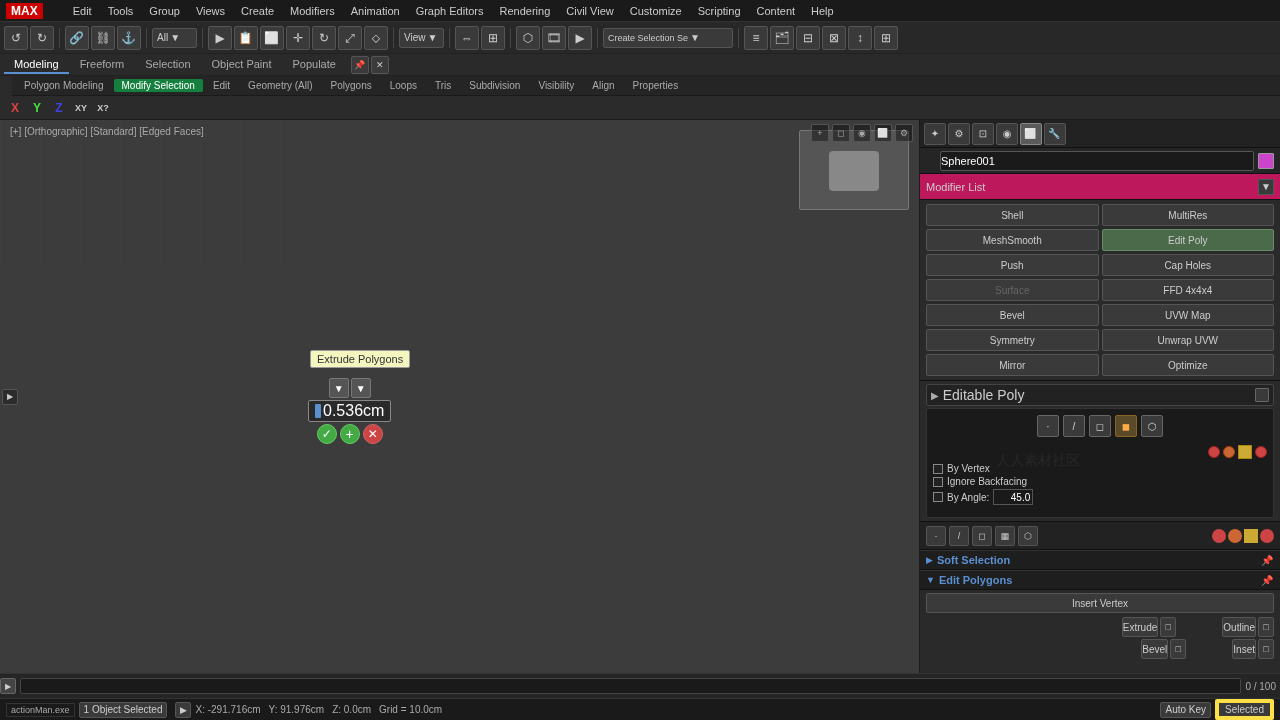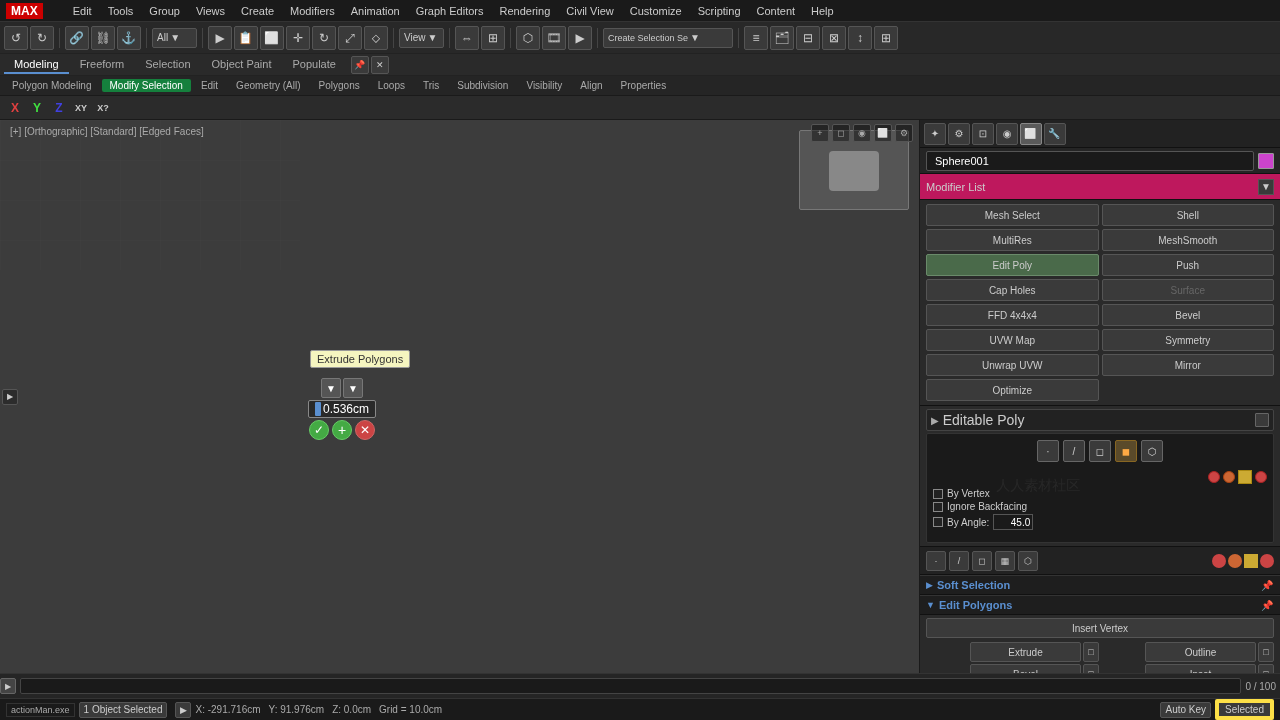--- a/index.html
+++ b/index.html
@@ -108,20 +108,21 @@
 
     
     #toolbar3 {
       height: 20px;
       background: #252525;
       display: flex;
       align-items: center;
       padding: 0 4px;
       gap: 2px;
       border-bottom: 1px solid #1a1a1a;
+      margin-left: 12px;
     }
     .sub-tab {
       padding: 1px 8px;
       font-size: 10px;
       color: #aaa;
       cursor: pointer;
       border-radius: 2px;
     }
     .sub-tab.active { background: #15803d; color: #fff; }
 
@@ -270,21 +271,21 @@
       justify-content: center;
       font-size: 10px;
       color: #fff;
       cursor: pointer;
     }
     .ew-value {
       background: #2a2a2a;
       border: 1px solid #888;
       border-radius: 2px;
       padding: 1px 6px;
-      font-size: 12px;
+      font-size: 16px;
       color: #fff;
       text-align: center;
       display: flex;
       align-items: center;
       gap: 2px;
     }
     .ew-value-bar {
       width: 6px;
       height: 14px;
       background: #5a8fd0;
@@ -377,23 +378,24 @@
       padding: 0 6px;
       gap: 4px;
       border-bottom: 1px solid #111;
     }
     #object-name-input {
       flex: 1;
       height: 20px;
       background: #1a1a1a;
       border: 1px solid #555;
       color: #fff;
-      padding: 0 8px;
+      padding: 0 0;
       font-size: 11px;
       border-radius: 2px;
+      margin-left: 14px;
     }
     .obj-color-box {
       width: 16px;
       height: 16px;
       background: #cc44cc;
       border: 1px solid #999;
       border-radius: 1px;
       cursor: pointer;
     }
 
@@ -556,20 +558,21 @@
       font-size: 10px;
       color: #666;
     }
 
     
     .ep-buttons-section {
       padding: 3px 6px;
       display: flex;
       flex-direction: column;
       gap: 2px;
+      align-items: flex-end;
     }
     .ep-row {
       display: flex;
       align-items: center;
       gap: 2px;
     }
     .ep-main-btn {
       flex: 1;
       height: 20px;
       background: #3a3a3a;
@@ -977,21 +980,20 @@
       <input id="object-name-input" type="text" value="Sphere001" style="">
       <div class="obj-color-box"></div>
     </div>
 
     <div id="modifier-row">
       <span id="modifier-list-label">Modifier List</span>
       <div class="mod-arrow">▼</div>
     </div>
 
     <div id="modifier-grid">
-      <div class="mod-btn">Mesh Select</div>
       <div class="mod-btn">Shell</div>
       <div class="mod-btn">MultiRes</div>
       <div class="mod-btn">MeshSmooth</div>
       <div class="mod-btn active">Edit Poly</div>
       <div class="mod-btn">Push</div>
       <div class="mod-btn">Cap Holes</div>
       <div class="mod-btn inactive">Surface</div>
       <div class="mod-btn">FFD 4x4x4</div>
       <div class="mod-btn">Bevel</div>
       <div class="mod-btn">UVW Map</div>

